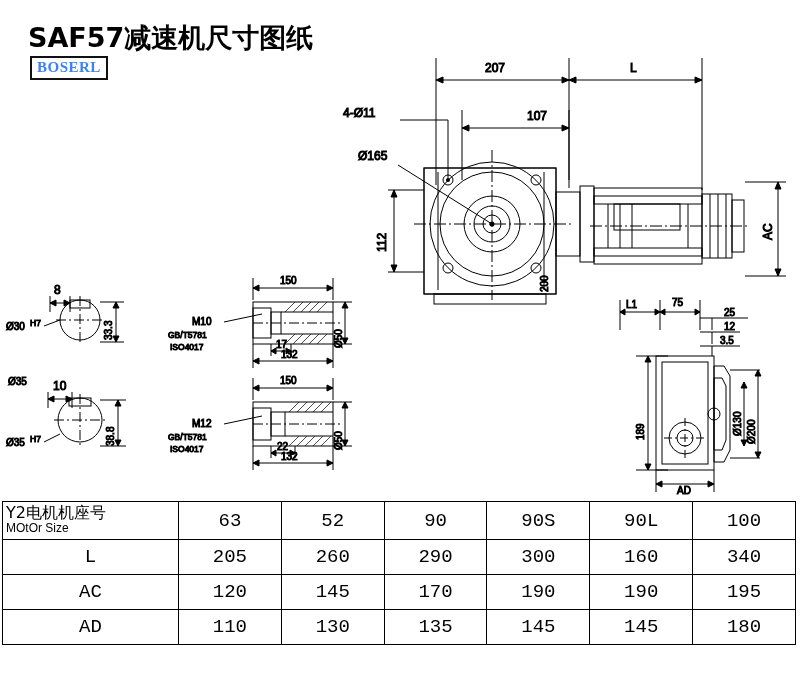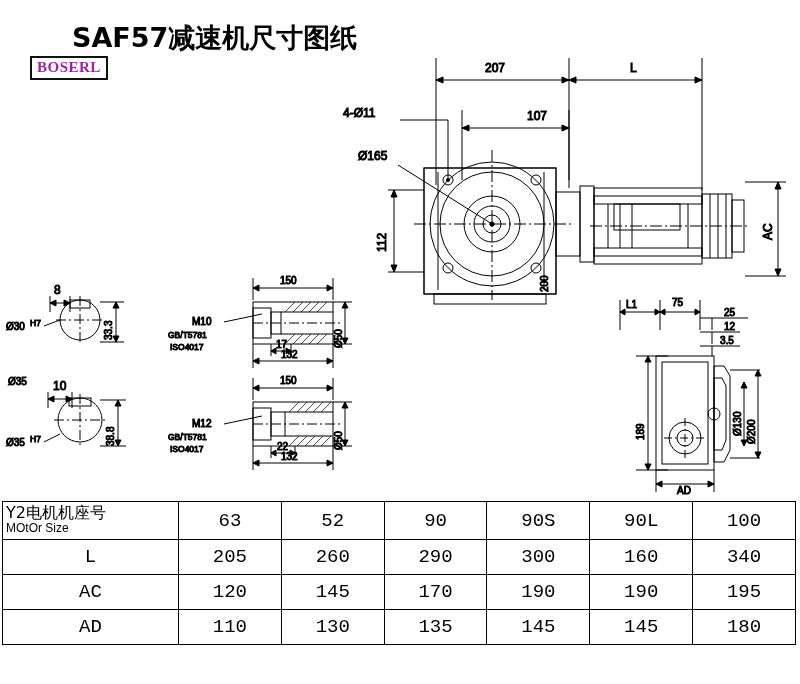--- a/index.html
+++ b/index.html
@@ -10,29 +10,28 @@
     color:#000;
     position:relative;
     overflow:hidden;
   }
   #sheet{position:absolute;left:0;top:0;width:800px;height:684px;}
   .title{
     position:absolute;left:28px;top:20px;
     font-size:27px;font-weight:bold;letter-spacing:0px;
     font-family:"DejaVu Sans", sans-serif;
     white-space:nowrap;
-    margin-left:44px;
   }
   .logo{
     position:absolute;left:30px;top:56px;
     border:2px solid #111;
     padding:1px 5px 2px 5px;
     font-family:"Liberation Serif", serif;
     font-size:15px;font-weight:bold;
-    color:#a21caf;
+    color:#3b82f6;
     background:#fff;
     letter-spacing:0.5px;
   }
   svg{position:absolute;left:0;top:0;}
   .lbl{font-family:"Liberation Sans", sans-serif;font-size:12px;fill:#000;}
   .lbl-s{font-family:"Liberation Sans", sans-serif;font-size:10px;fill:#000;}
   .lbl-xs{font-family:"Liberation Sans", sans-serif;font-size:8.5px;fill:#000;}
 
   
   table.spec{

